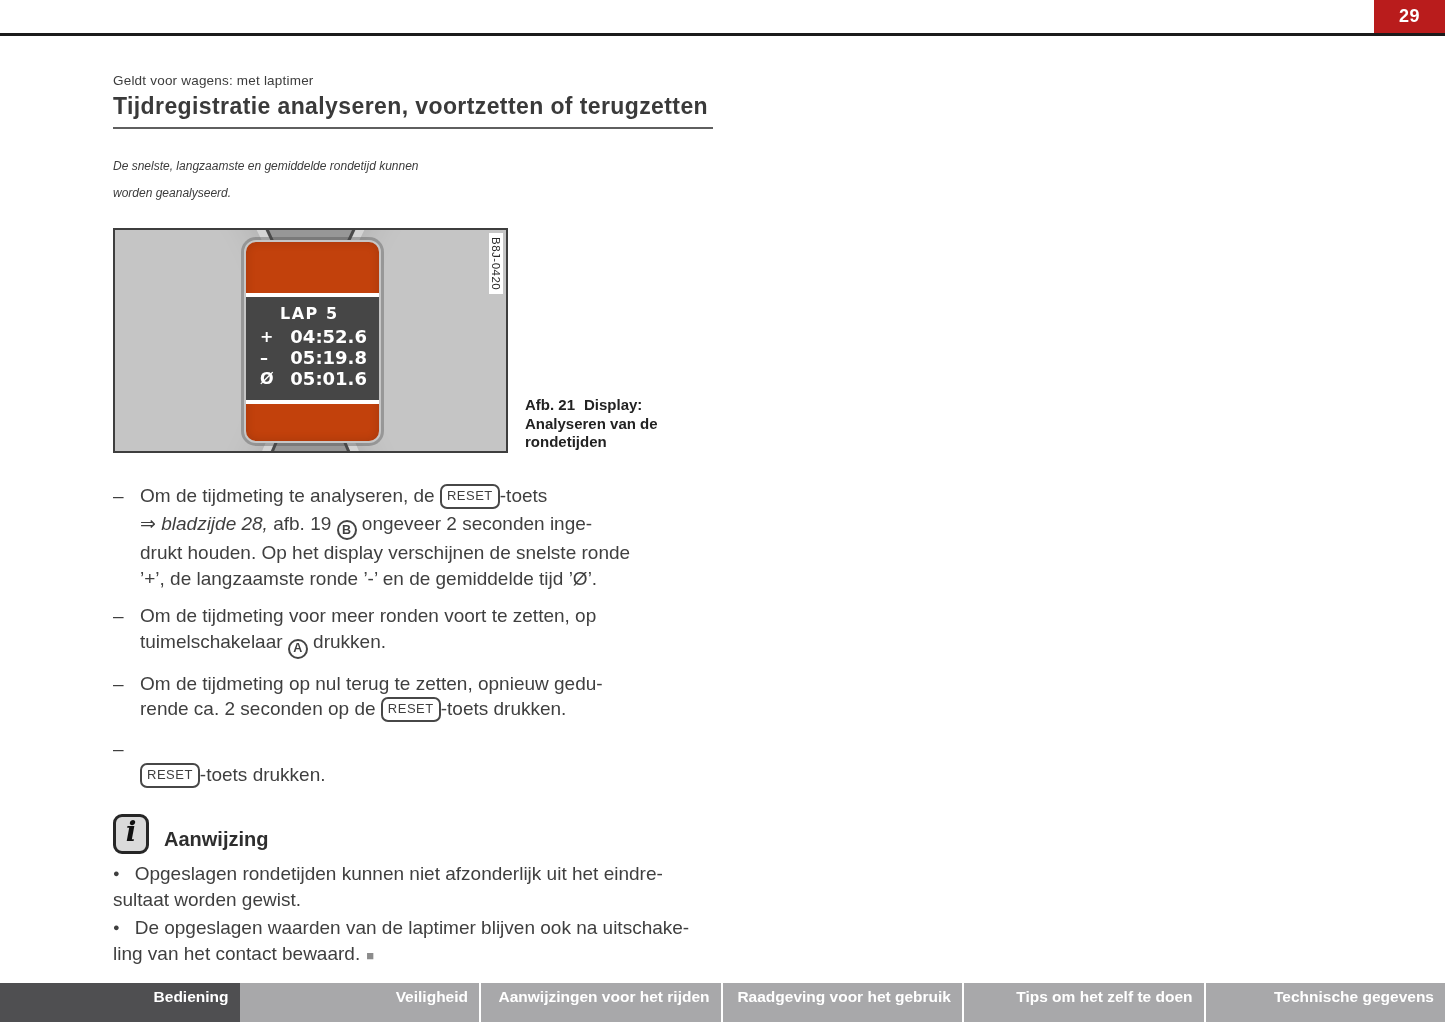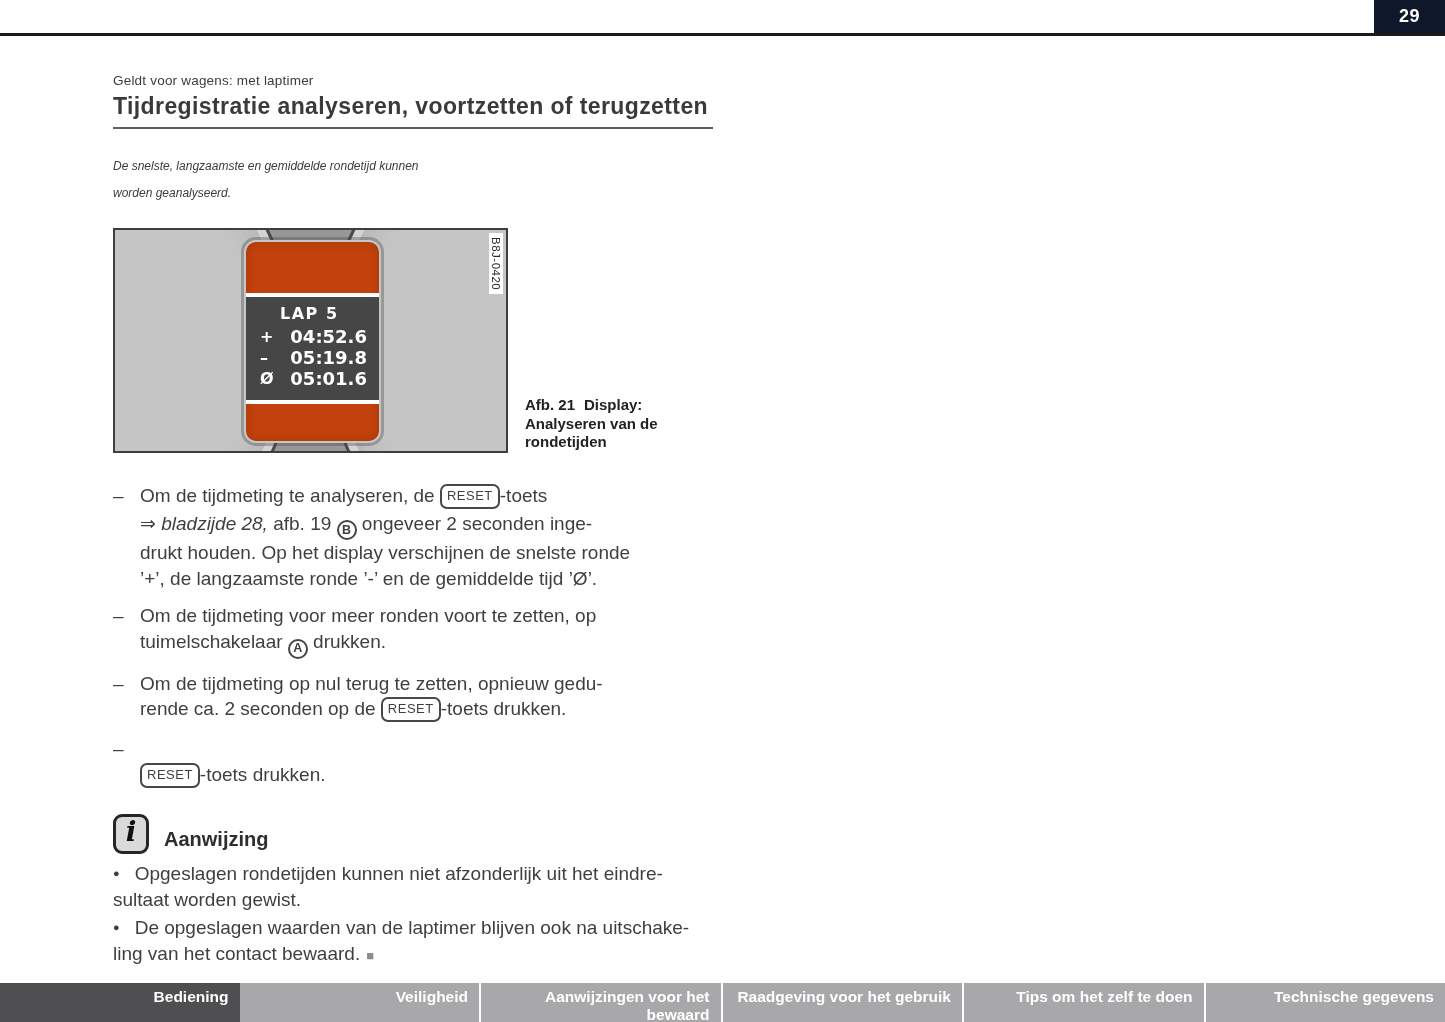--- a/index.html
+++ b/index.html
@@ -4,21 +4,21 @@
 <style>
   html,body{margin:0;padding:0;}
   body{
     width:1445px;height:1022px;position:relative;overflow:hidden;
     background:#ffffff;color:#3d3d3d;
     font-family:"Liberation Sans","DejaVu Sans",sans-serif;
   }
   
   .top-rule{position:absolute;left:0;right:0;top:33px;height:3px;background:#1b1b1b;}
   .page-num-box{
-    position:absolute;top:0;right:0;width:71px;height:33px;background:#0f172a;
+    position:absolute;top:0;right:0;width:71px;height:33px;background:#b91c1c;
     color:#fff;display:flex;align-items:center;justify-content:center;
     font-size:18px;font-weight:bold;letter-spacing:.5px;
   }
   
   .content{position:absolute;left:113px;top:73px;width:600px;}
   .applies{font-size:13.5px;color:#3c3c3c;letter-spacing:.2px;}
   h1.title{
     margin:5px 0 0;font-size:23px;line-height:27.5px;font-weight:bold;
     letter-spacing:.4px;color:#3a3a3a;padding-bottom:6px;border-bottom:2px solid #5f5f5f;
   }
@@ -173,17 +173,17 @@
         <div class="note-item"><span class="dot">●</span><span>Opgeslagen rondetijden kunnen niet afzonderlijk uit het eindre-</span><br><span>sultaat worden gewist.</span></div>
         <div class="note-item"><span class="dot">●</span><span>De opgeslagen waarden van de laptimer blijven ook na uitschake-</span><br><span>ling van het contact bewaard.</span><span class="endmark">■</span></div>
       </div>
   </div>
 
 </div>
 
 <div class="footer" id="footer-tabs">
     <div class="tab active"><span>Bediening</span></div>
     <div class="tab"><span>Veiligheid</span></div>
-    <div class="tab sep"><span>Aanwijzingen voor het bewaard</span></div>
+    <div class="tab sep"><span>Aanwijzingen voor het rijden</span></div>
     <div class="tab sep"><span>Raadgeving voor het gebruik</span></div>
     <div class="tab sep"><span>Tips om het zelf te doen</span></div>
     <div class="tab sep"><span>Technische gegevens</span></div>
   </div>
 
 </body></html>

